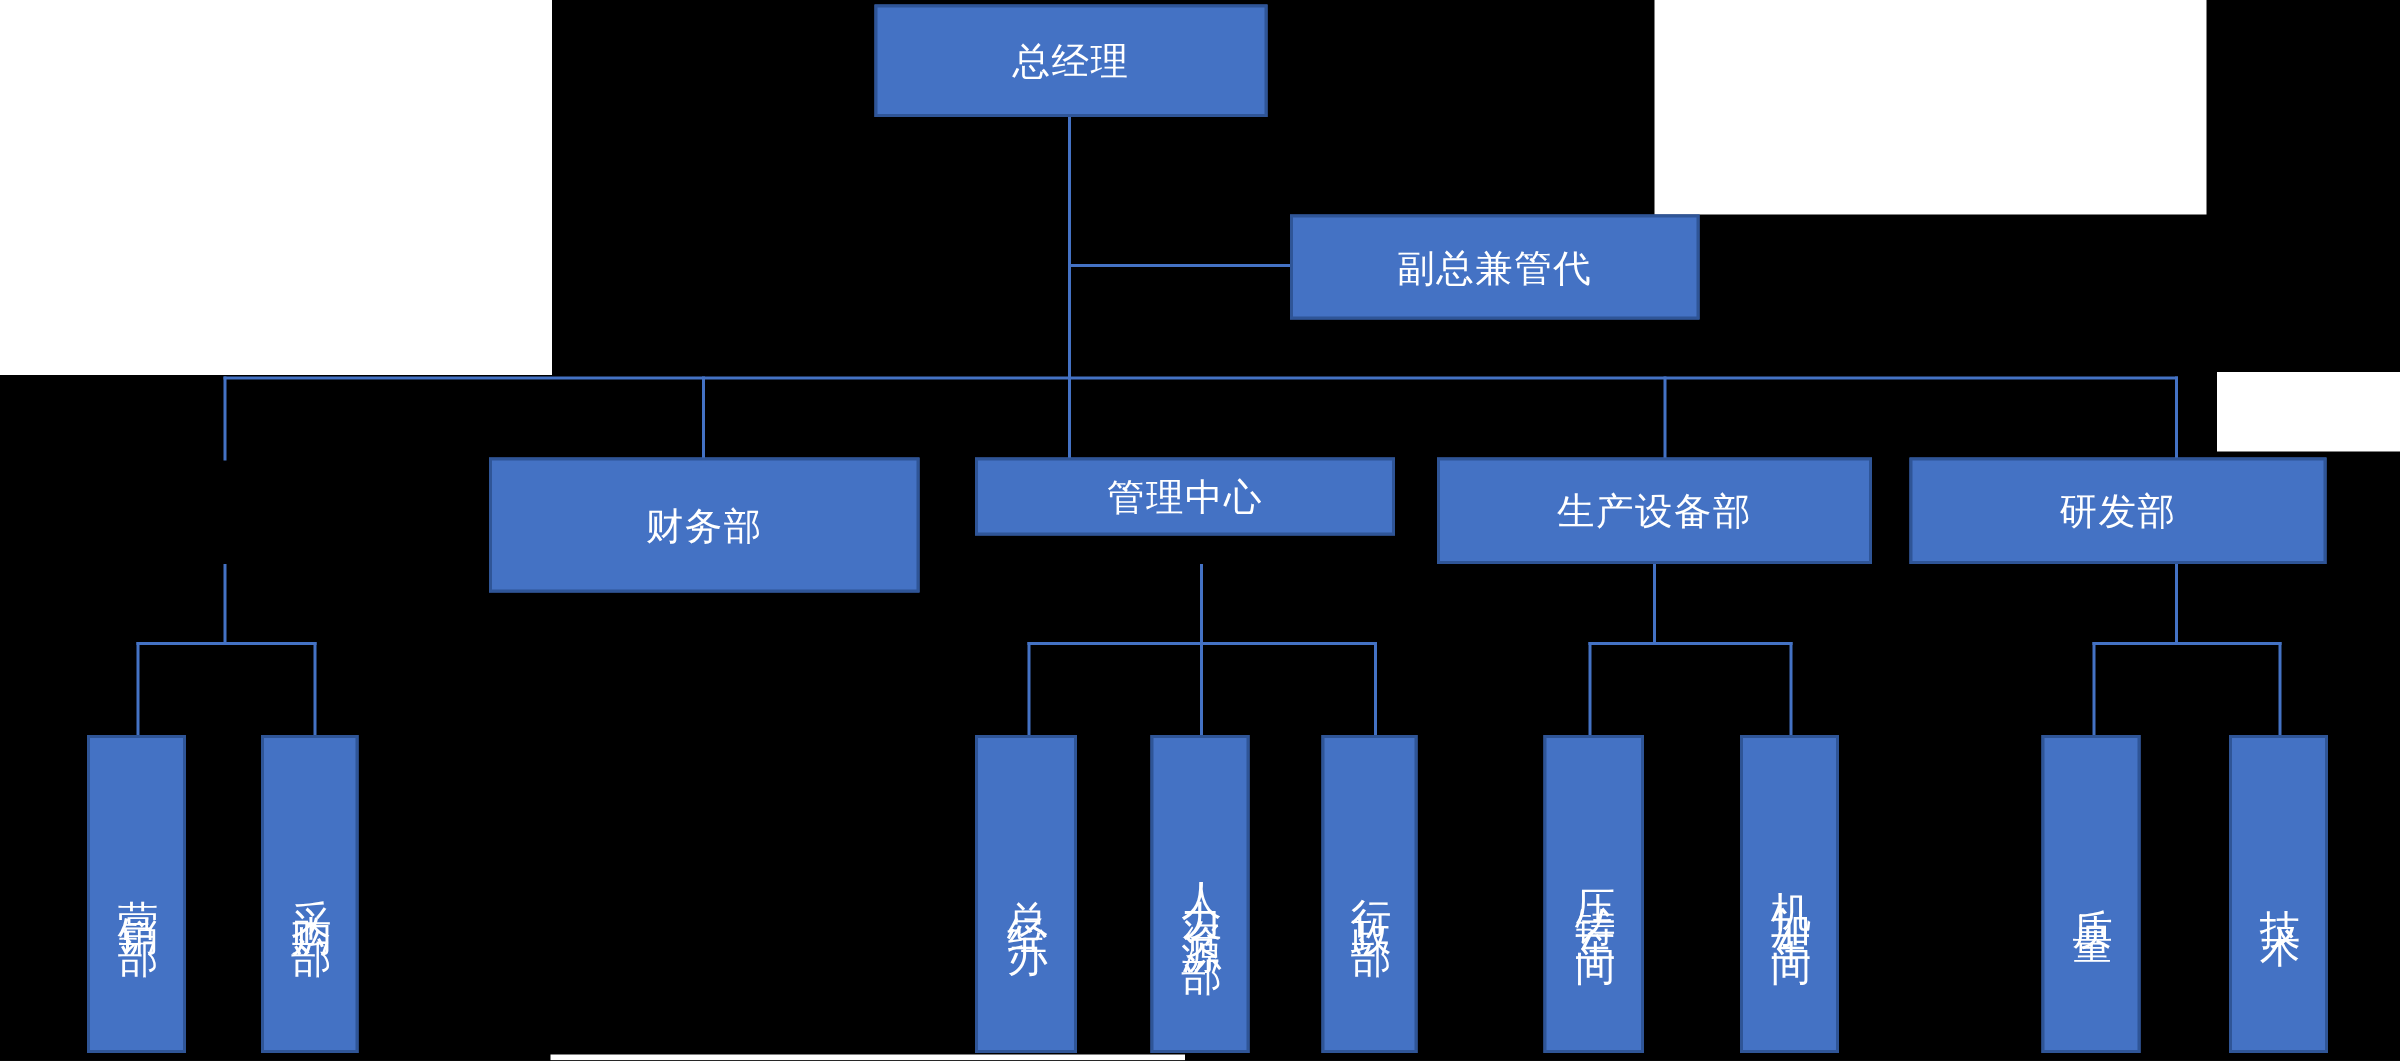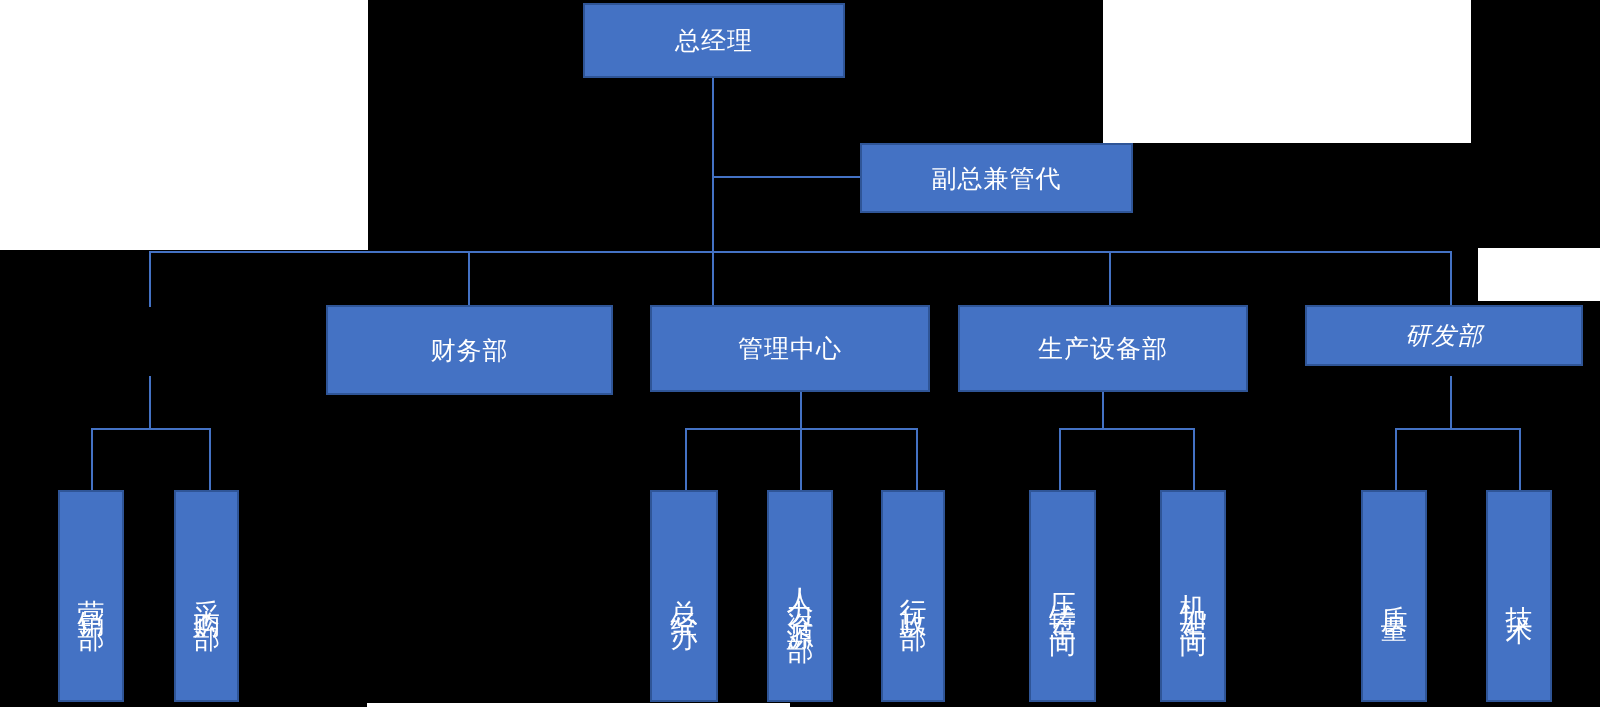--- a/index.html
+++ b/index.html
@@ -71,23 +71,23 @@
 
   <div class="line" style="left:1450px;top:376px;width:2px;height:54px;"></div>
   <div class="line" style="left:1395px;top:428px;width:126px;height:2px;"></div>
   <div class="line" style="left:1395px;top:428px;width:2px;height:62px;"></div>
   <div class="line" style="left:1519px;top:428px;width:2px;height:62px;"></div>
 
   <div class="node" style="left:583px;top:3px;width:262px;height:75px;">总经理</div>
   <div class="node" style="left:860px;top:143px;width:273px;height:70px;">副总兼管代</div>
 
   <div class="node" style="left:326px;top:305px;width:287px;height:90px;">财务部</div>
-  <div class="node" style="left:650px;top:305px;width:280px;height:87px;">管理中心</div>
-  <div class="node" style="left:958px;top:305px;width:290px;height:87px;">生产设备部</div>
-  <div class="node" style="left:1305px;top:305px;width:278px;height:61px;font-style:italic;">研发部</div>
+  <div class="node" style="left:650px;top:305px;width:280px;height:52px;">管理中心</div>
+  <div class="node" style="left:958px;top:305px;width:290px;height:71px;">生产设备部</div>
+  <div class="node" style="left:1273px;top:305px;width:278px;height:71px;">研发部</div>
 
   <div class="node v" style="left:58px;top:490px;width:66px;height:212px;">营销部</div>
   <div class="node v" style="left:174px;top:490px;width:65px;height:212px;">采购部</div>
 
   <div class="node v" style="left:650px;top:490px;width:68px;height:212px;">总经办</div>
   <div class="node v" style="left:767px;top:490px;width:66px;height:212px;">人力资源部</div>
   <div class="node v" style="left:881px;top:490px;width:64px;height:212px;">行政部</div>
 
   <div class="node v" style="left:1029px;top:490px;width:67px;height:212px;">压铸车间</div>
   <div class="node v" style="left:1160px;top:490px;width:66px;height:212px;">机加车间</div>

